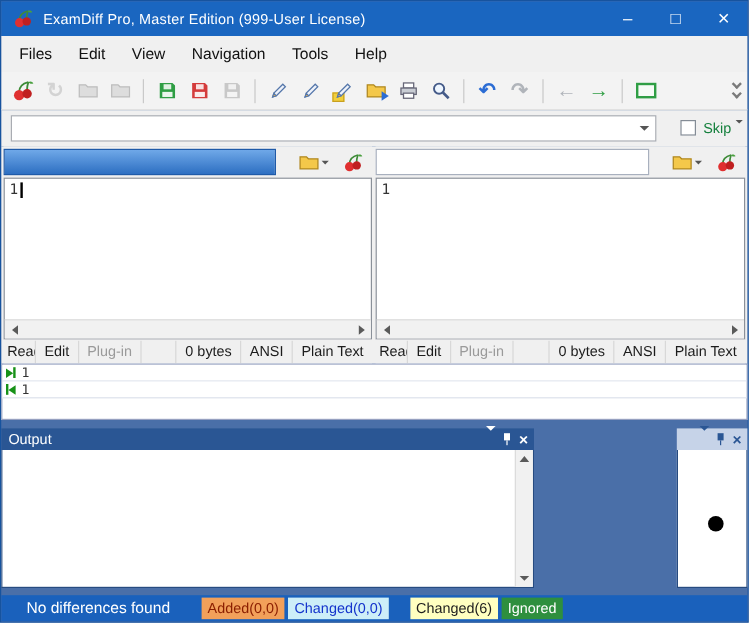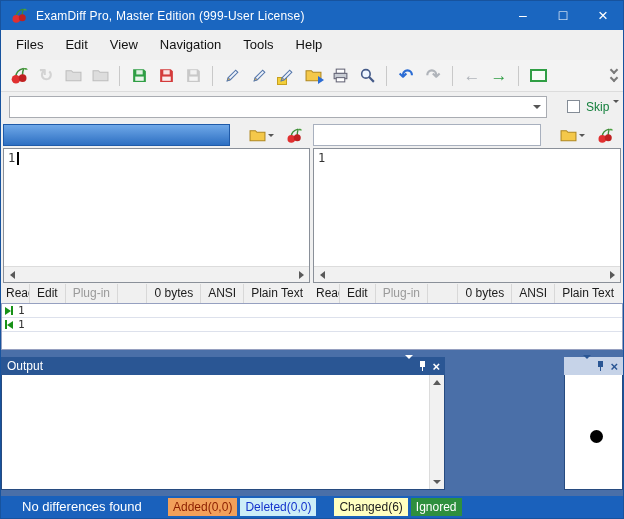--- a/index.html
+++ b/index.html
@@ -387,19 +387,19 @@
     </div>
     <div class="dock-content">
       <span class="dot"></span>
     </div>
   </div>
 
   <div class="statusbar">
     <span class="status-msg">No differences found</span>
     <span class="badges">
       <span class="badge m3" style="background: rgb(242, 160, 90); color: rgb(139, 30, 0);">Added(0,0)</span>
-      <span class="badge m18" style="background: rgb(205, 238, 248); color: rgb(20, 51, 204);">Deleted(0,0)</span>
+      <span class="badge m18" style="background: rgb(205, 238, 248); color: rgb(20, 51, 204);">Changed(0,0)</span>
       <span class="badge m3" style="background: rgb(255, 255, 192); color: rgb(28, 28, 28);">Changed(6)</span>
       <span class="badge" style="background: rgb(46, 143, 62); color: rgb(255, 255, 255);">Ignored</span>
     </span>
   </div>
 
 </div>
 
 </body></html>

